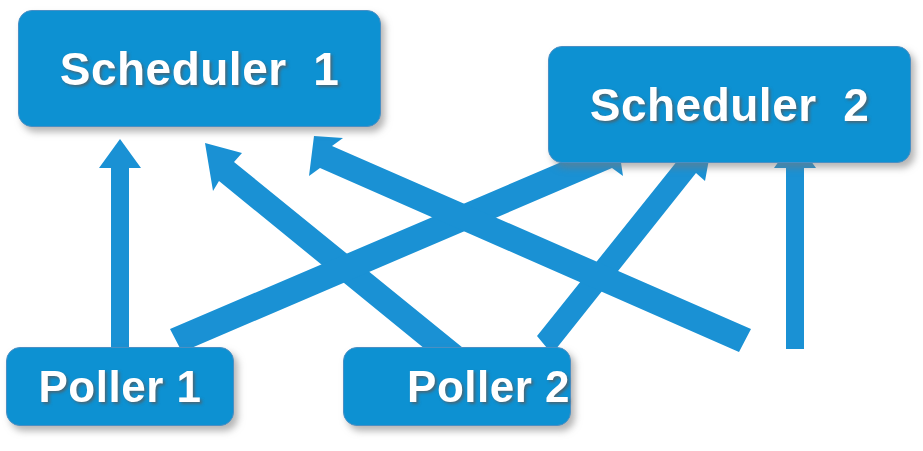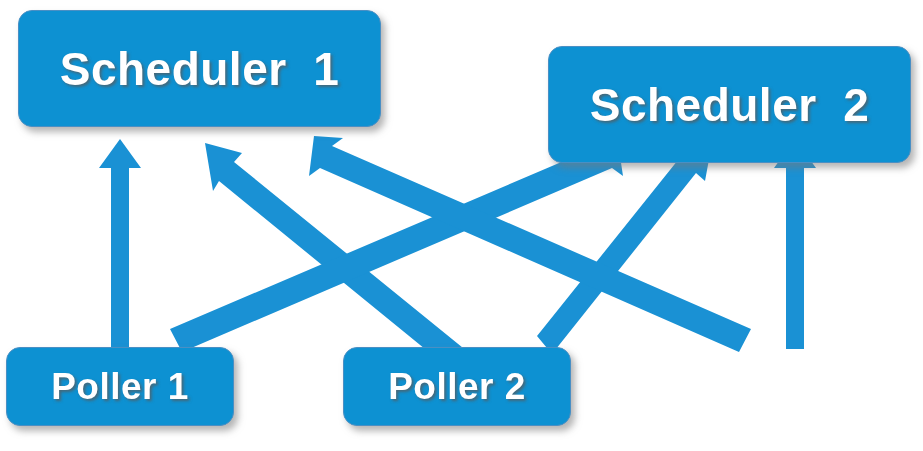--- a/index.html
+++ b/index.html
@@ -54,24 +54,24 @@
     font-size: 46px;
   }
   #scheduler-1-box { left: 18px;  top: 10px; }
   #scheduler-2-box { left: 548px; top: 10px; margin-top: 36px; }
 
   .poller-box {
     width: 228px;
     height: 79px;
   }
   .poller-box .node-label {
-    font-size: 37px;
+    font-size: 44px;
   }
   #poller-1-box { left: 6px;   top: 347px; }
-  #poller-2-box { left: 343px; top: 347px; }
+  #poller-2-box { left: 343px; top: 347px; justify-content: flex-end; }
   #poller-3-box { left: 684px; top: 347px; }
 
   .arrow-path {
     fill: #1a91d4;
     stroke: none;
   }
 </style>
 </head>
 <body>
 

